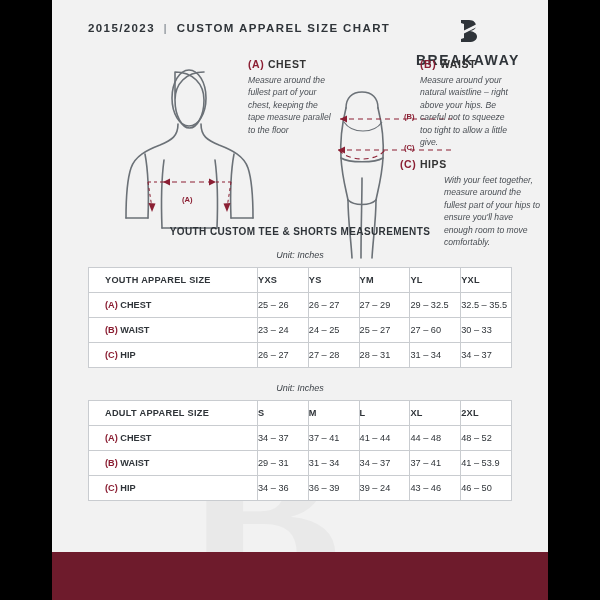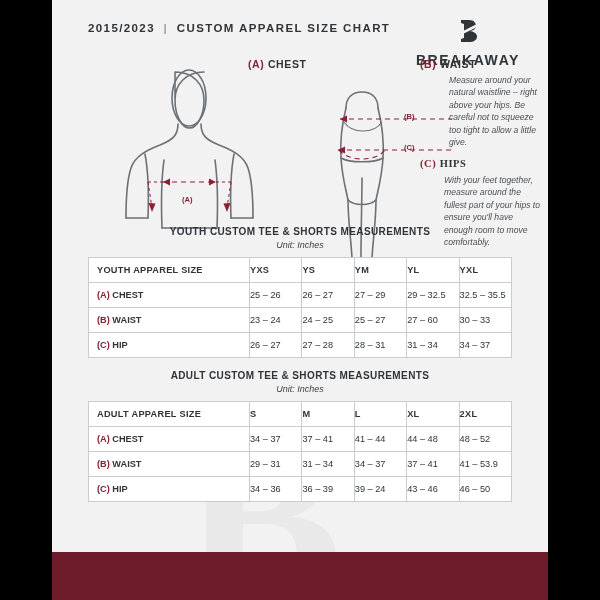--- a/index.html
+++ b/index.html
@@ -116,40 +116,40 @@
     font-size: 10px;
     font-weight: bold;
     letter-spacing: 0.4px;
     color: #2f3439;
   }
   .section-sub {
     text-align: center;
     font-size: 9px;
     font-style: italic;
     color: #3f444a;
-    margin-top: 3px;
+    margin-top: 13px;
     margin-bottom: 7px;
   }
   table.size {
     border-collapse: collapse;
     width: 424px;
     background: #ffffff;
     table-layout: fixed;
   }
   table.size th, table.size td {
     border: 1px solid #c9ccd0;
     height: 24px;
     font-size: 9.2px;
     color: #2f3439;
     text-align: left;
     padding: 0;
   }
   table.size th.rowhead, table.size td.rowhead {
     text-align: left;
-    padding-left: 8px;
+    padding-left: 16px;
     width: 152px;
   }
   table.size th {
     font-weight: bold;
     letter-spacing: 0.3px;
   }
   table.size td.rowhead {
     font-weight: normal;
   }
   table.size td.rowhead .tag {
@@ -260,28 +260,29 @@
       </g>
       <polygon points="286,100 293,96.5 293,103.5" fill="#8b1f33"></polygon>
       <path d="M287 100 C297 112 324 112 333 100" fill="none" stroke="#8b1f33" stroke-width="1.2" stroke-dasharray="5 4"></path>
     </svg>
 
     
     <div class="dlabel" style="left:196px; top:8px;">
       <span class="tag">(A)</span>
       <span>CHEST</span>
     </div>
+    <div class="dtext" style="left:196px; top:24px; width:88px;">Measure around the fullest part of your chest, keeping the tape measure parallel to the floor</div>
 
     <div class="dlabel" style="left:368px; top:8px;">
       <span class="tag">(B)</span>
       <span>WAIST</span>
     </div>
-    <div class="dtext" style="left:368px; top:24px; width:98px;margin-left:29px;">Measure around your natural waistline – right above your hips. Be careful not to squeeze too tight to allow a little give.</div>
-
-    <div class="dlabel" style="left:368px; top:108px;font-family:Liberation Serif, serif;">
+    <div class="dtext" style="left:368px; top:24px; width:98px;">Measure around your natural waistline – right above your hips. Be careful not to squeeze too tight to allow a little give.</div>
+
+    <div class="dlabel" style="left:348px; top:108px;">
       <span class="tag">(C)</span>
       <span>HIPS</span>
     </div>
     <div class="dtext" style="left:368px; top:124px; width:98px;margin-left:24px;">With your feet together, measure around the fullest part of your hips to ensure you'll have enough room to move comfortably.</div>
 
     <div class="tag-small" style="left:130px; top:145px;">(A)</div>
     <div class="tag-small" style="left:352px; top:62px;">(B)</div>
     <div class="tag-small" style="left:352px; top:93px;">(C)</div>
   </div>
 
@@ -331,21 +332,20 @@
           <td>27 – 28</td>
           <td>28 – 31</td>
           <td>31 – 34</td>
           <td>34 – 37</td>
         </tr>
       </tbody>
     </table>
   </div>
 
   <div class="section" style="top:370px;">
-    <div class="section-title">ADULT CUSTOM TEE &amp; SHORTS MEASUREMENTS</div>
     <div class="section-sub">Unit: Inches</div>
     <table class="size">
       <thead>
         <tr>
           <th class="rowhead">ADULT APPAREL SIZE</th>
           <th>S</th>
           <th>M</th>
           <th>L</th>
           <th>XL</th>
           <th>2XL</th>

